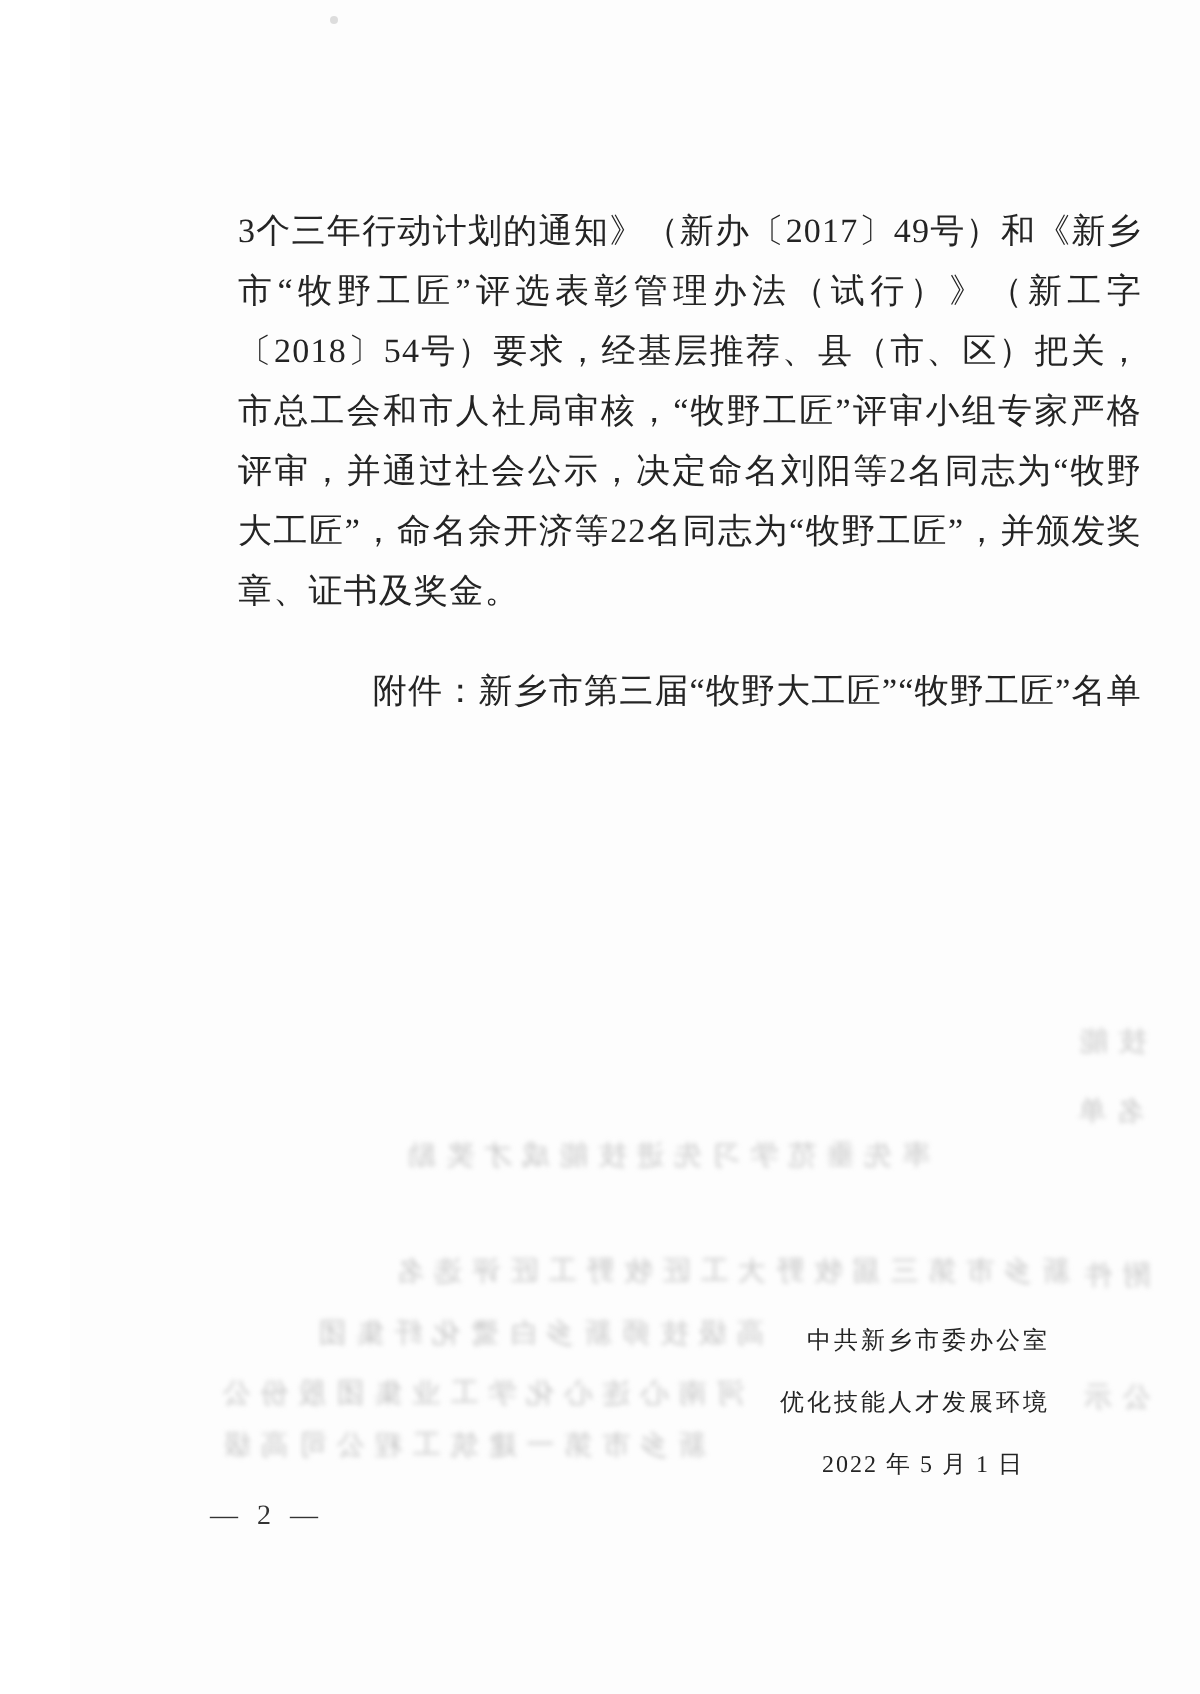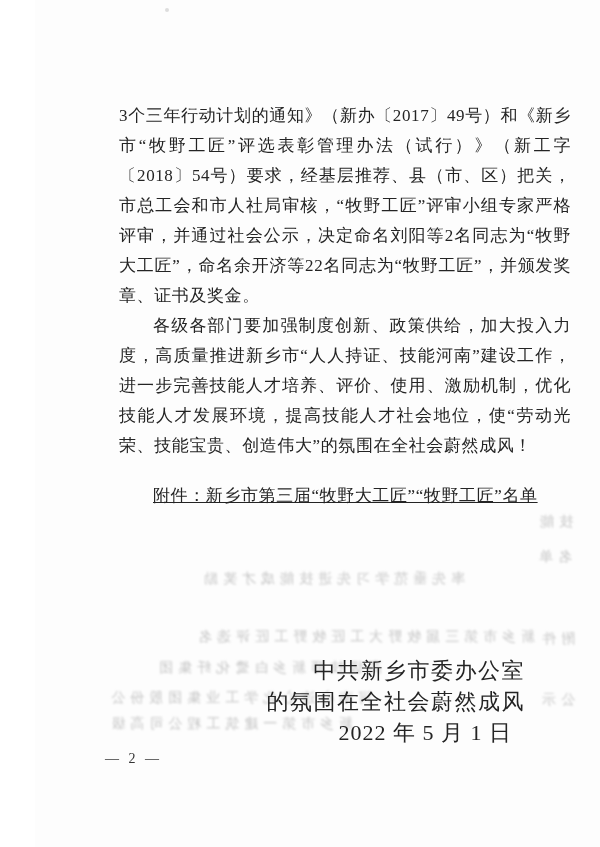--- a/index.html
+++ b/index.html
@@ -31,31 +31,30 @@
     text-align: justify;
     text-justify: inter-character;
     color: #242424;
   }
   .indent {
     text-indent: 2em;
   }
   .attachment {
     margin-top: 20px;
     text-indent: 2em;
-    text-align: left;
-    text-decoration: underline;
+    text-align: right;
   }
   .signature {
     position: absolute;
     top: 655px;
     right: 110px;
     text-align: right;
   }
   .sig-line {
-    font-size: 22px;
+    font-size: 12px;
     line-height: 31px;
     letter-spacing: 1.5px;
     color: #242424;
     white-space: nowrap;
   }
   .sig-date {
     padding-right: 13px;
     letter-spacing: 1px;
   }
   .page-number {
@@ -101,25 +100,24 @@
   <span class="ghost" style="top:571px; left:115px; width:315px;">率先垂范学习先进技能成才奖励</span>
   <span class="ghost" style="top:629px; left:160px; width:340px;">新乡市第三届牧野大工匠牧野工匠评选名单</span>
   <span class="ghost" style="top:631px; left:502px; width:38px;">附件</span>
   <span class="ghost" style="top:660px; left:95px; width:252px;">高级技师新乡白鹭化纤集团</span>
   <span class="ghost" style="top:690px; left:72px; width:265px;">河南心连心化学工业集团股份公司技师</span>
   <span class="ghost" style="top:692px; left:500px; width:40px;">公示</span>
   <span class="ghost" style="top:716px; left:78px; width:240px;">新乡市第一建筑工程公司高级技工</span>
 
   <div class="content">
     <p class="body-par">3个三年行动计划的通知》（新办〔2017〕49号）和《新乡市“牧野工匠”评选表彰管理办法（试行）》（新工字〔2018〕54号）要求，经基层推荐、县（市、区）把关，市总工会和市人社局审核，“牧野工匠”评审小组专家严格评审，并通过社会公示，决定命名刘阳等2名同志为“牧野大工匠”，命名余开济等22名同志为“牧野工匠”，并颁发奖章、证书及奖金。</p>
-    <p class="body-par indent">各级各部门要加强制度创新、政策供给，加大投入力度，高质量推进新乡市“人人持证、技能河南”建设工作，进一步完善技能人才培养、评价、使用、激励机制，优化技能人才发展环境，提高技能人才社会地位，使“劳动光荣、技能宝贵、创造伟大”的氛围在全社会蔚然成风！</p>
     <p class="body-par attachment">附件：新乡市第三届“牧野大工匠”“牧野工匠”名单</p>
   </div>
 
   <div class="signature">
     <div class="sig-line">中共新乡市委办公室</div>
-    <div class="sig-line">的氛围在全社会蔚然成风</div>
+    <div class="sig-line">优化技能人才发展环境</div>
     <div class="sig-line sig-date">2022 年 5 月 1 日</div>
   </div>
 
   <div class="page-number">— 2 —</div>
 
 </div>
 
 </body></html>

